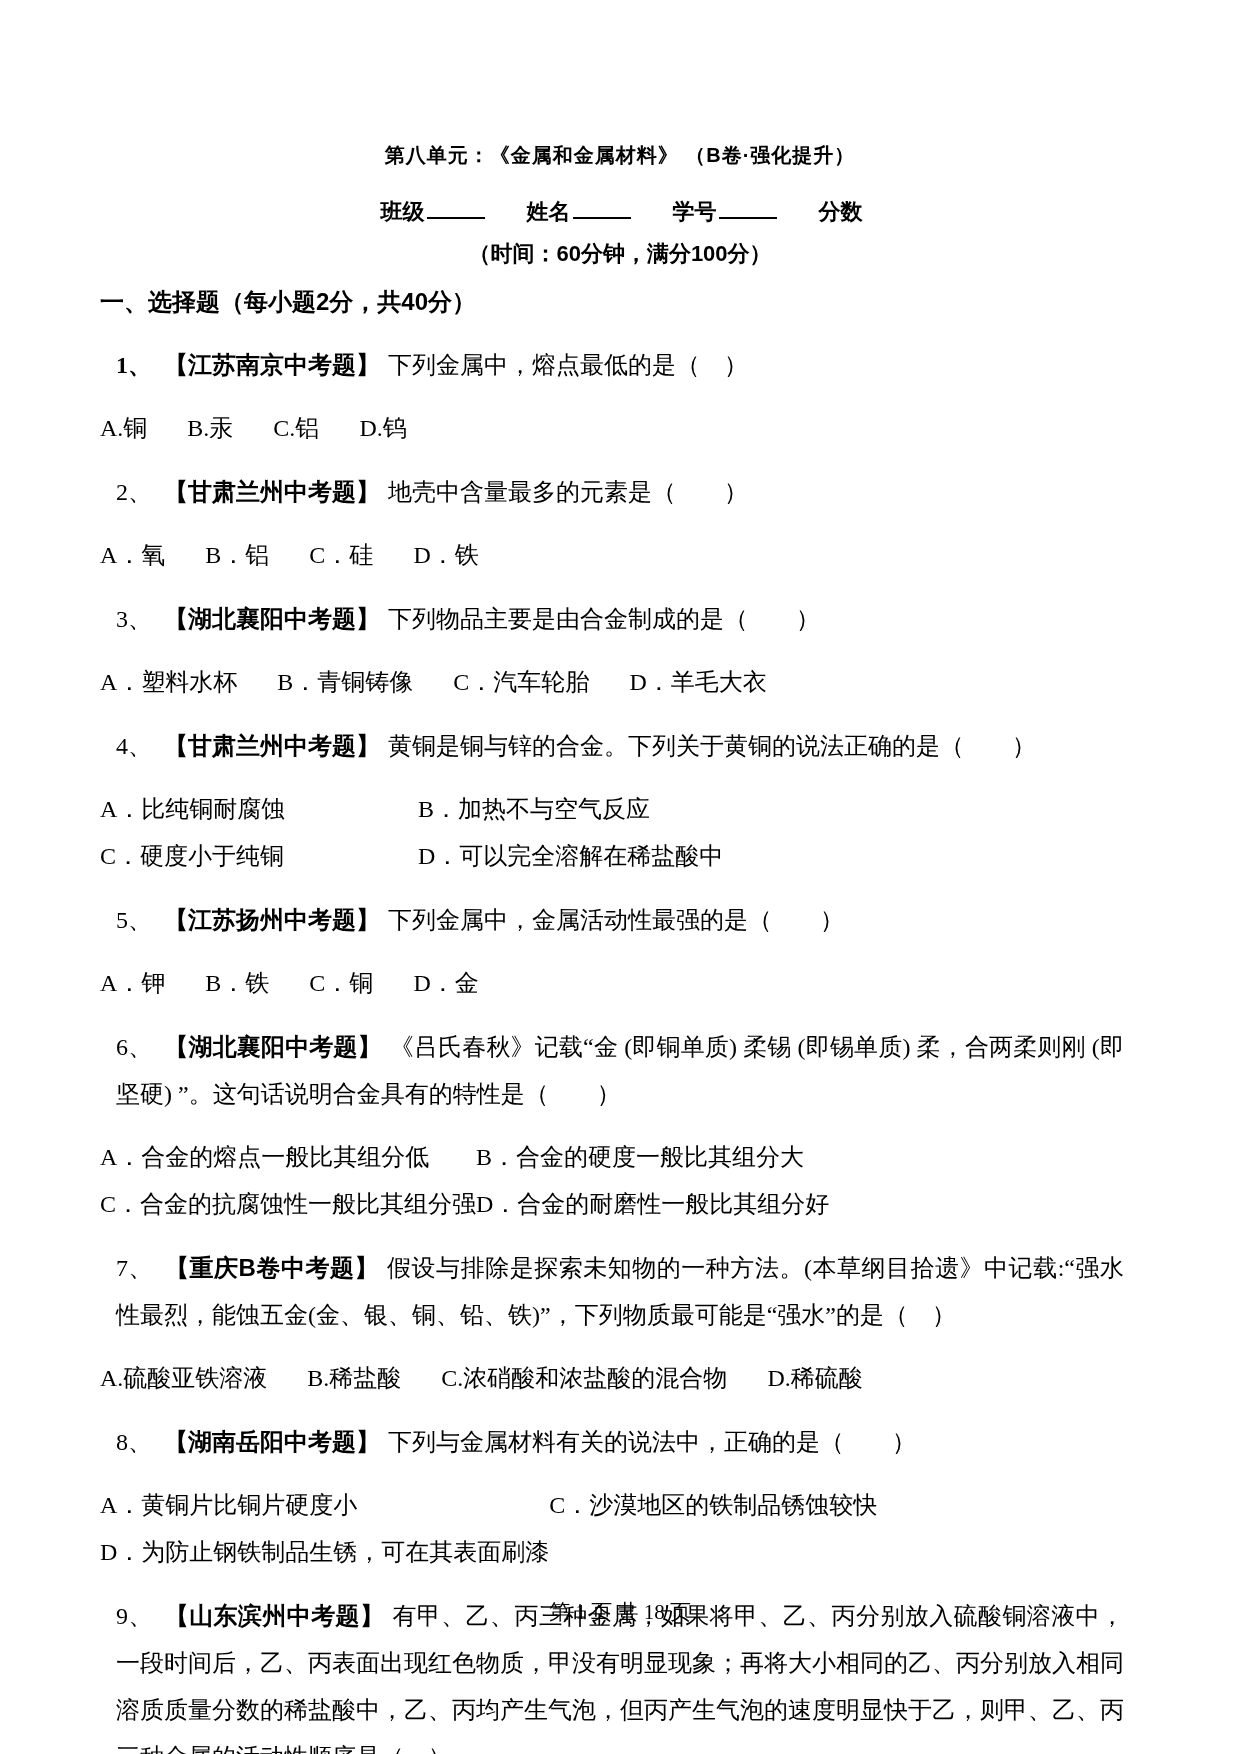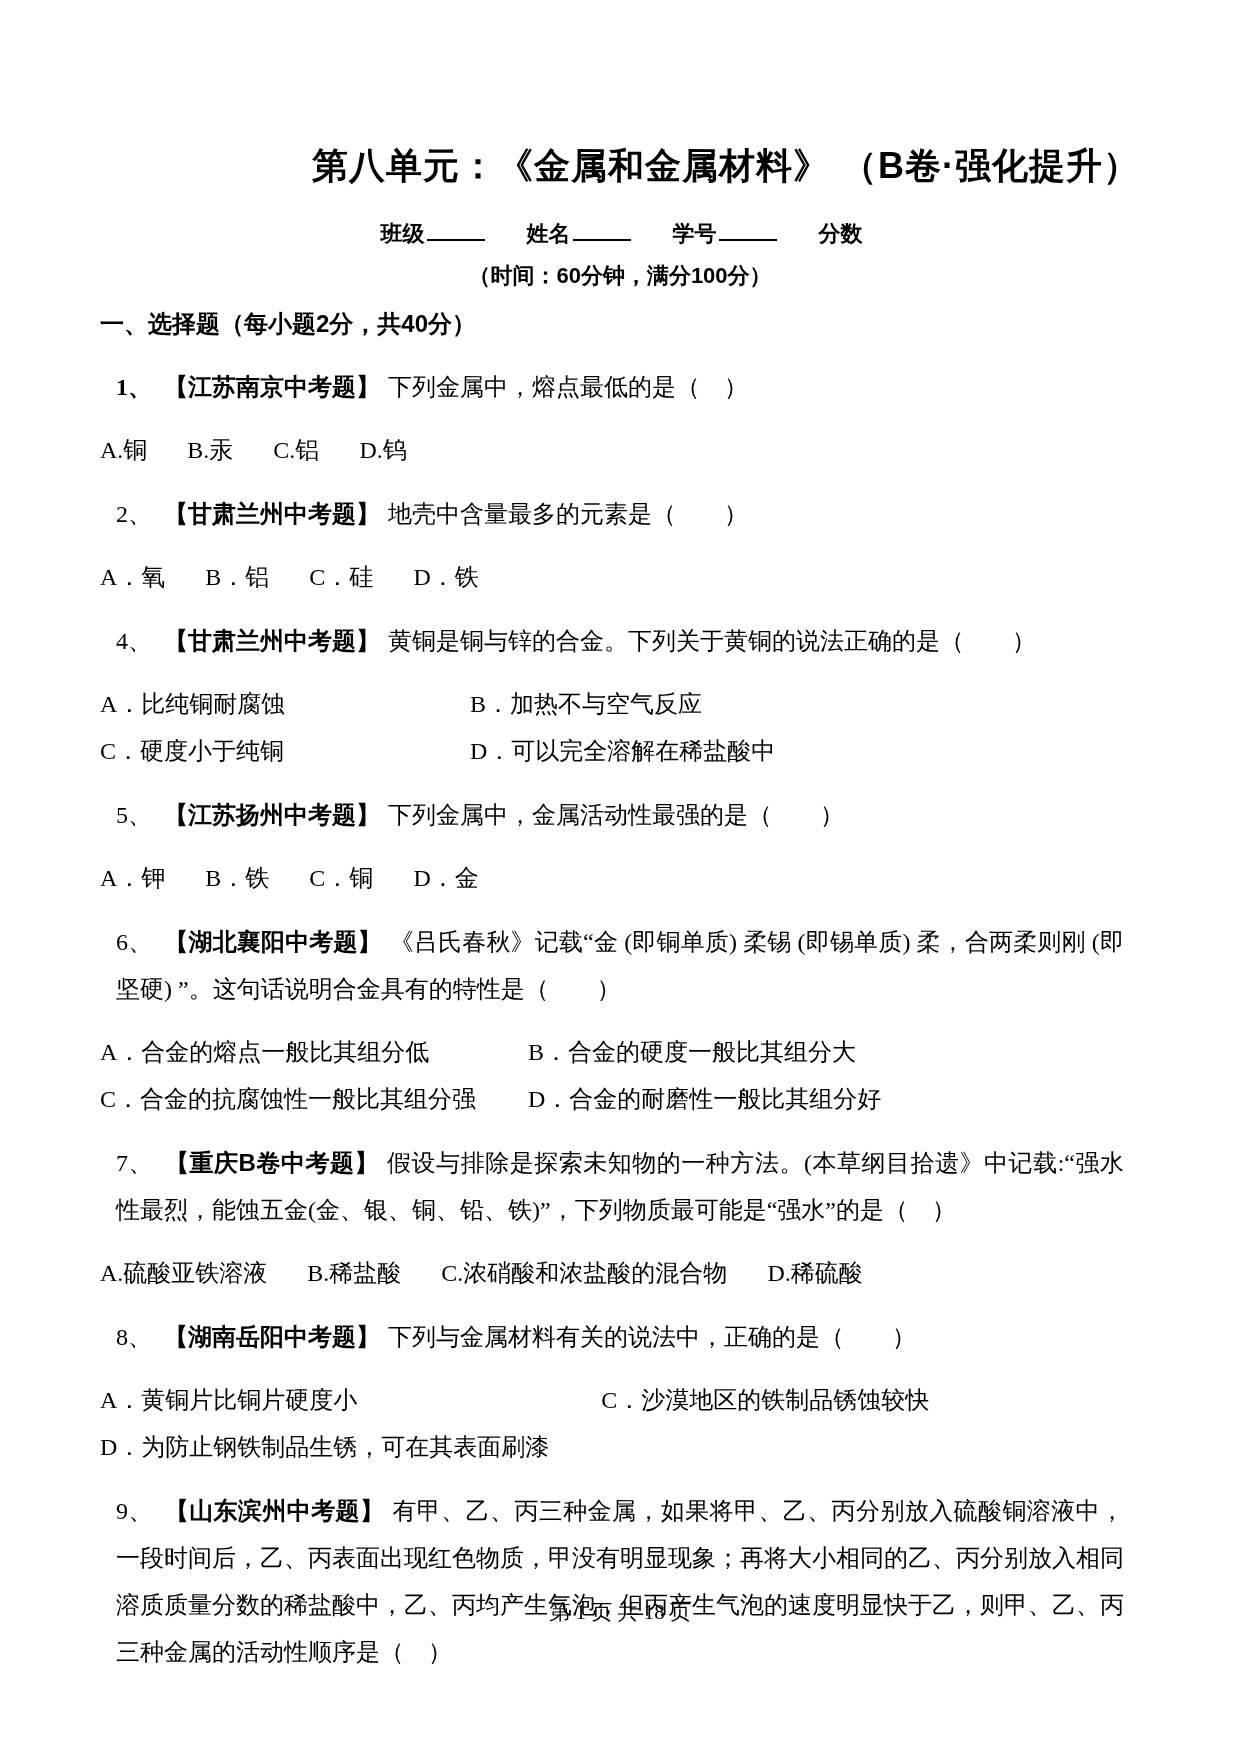--- a/index.html
+++ b/index.html
@@ -3,21 +3,21 @@
 <meta charset="utf-8">
 <style>
   html,body { margin:0; padding:0; background:#ffffff; }
   .page {
     width:1240px; height:1754px; margin:0 auto; background:#ffffff;
     position:relative; box-sizing:border-box; padding:142px 100px 0 100px;
     font-family:"Liberation Serif","DejaVu Serif",serif; color:#000000;
   }
   .title {
     font-family:"Liberation Sans","DejaVu Sans",sans-serif;
-    font-size:36px; font-weight:bold; text-align:right;
+    font-size:20px; font-weight:bold; text-align:center;
     margin:0 0 22px 0; line-height:1.35; letter-spacing:1px;
   }
   .info-line {
     text-align:center; font-size:22px; line-height:42px;
     font-family:"Liberation Sans","DejaVu Sans",sans-serif; font-weight:bold;
   }
   .info-label { margin-left:40px; }
   .info-label.first { margin-left:3px; }
   .blank {
     display:inline-block; width:58px; height:22px;
@@ -40,21 +40,20 @@
   .qsource {
     font-family:"Liberation Sans","DejaVu Sans",sans-serif;
     font-weight:bold; margin-right:8px;
   }
   .options { font-size:24px; line-height:47px; }
   .opts-inline .option { margin-right:40px; }
   .opts-inline .option:last-child { margin-right:0; }
   .opts-two-col {
     display:grid;
     grid-template-columns:minmax(318px,max-content) max-content;
-    column-gap:52px;
   }
   .footer {
     position:absolute; left:0; right:0; top:1598px;
     text-align:center; font-size:21px;
   }
 </style>
 </head>
 <body>
 
 <div class="page">
@@ -66,20 +65,24 @@
   <div class="question">
     <p class="stem"><span class="qnum bold">1、</span><span class="qsource">【江苏南京中考题】</span><span class="qtext">下列金属中，熔点最低的是（　）</span></p>
     <div class="options opts-inline"><span class="option">A.铜</span><span class="option">B.汞</span><span class="option">C.铝</span><span class="option">D.钨</span></div>
   </div>
 
   <div class="question">
     <p class="stem"><span class="qnum">2、</span><span class="qsource">【甘肃兰州中考题】</span><span class="qtext">地壳中含量最多的元素是（　　）</span></p>
     <div class="options opts-inline"><span class="option">A．氧</span><span class="option">B．铝</span><span class="option">C．硅</span><span class="option">D．铁</span></div>
   </div>
 
+  <div class="question">
+    <p class="stem"><span class="qnum">3、</span><span class="qsource">【湖北襄阳中考题】</span><span class="qtext">下列物品主要是由合金制成的是（　　）</span></p>
+    <div class="options opts-inline"><span class="option">A．塑料水杯</span><span class="option">B．青铜铸像</span><span class="option">C．汽车轮胎</span><span class="option">D．羊毛大衣</span></div>
+  </div>
 
   <div class="question">
     <p class="stem"><span class="qnum">4、</span><span class="qsource">【甘肃兰州中考题】</span><span class="qtext">黄铜是铜与锌的合金。下列关于黄铜的说法正确的是（　　）</span></p>
     <div class="options opts-two-col">
           <span class="option">A．比纯铜耐腐蚀</span>
           <span class="option">B．加热不与空气反应</span>
           <span class="option">C．硬度小于纯铜</span>
           <span class="option">D．可以完全溶解在稀盐酸中</span>
         </div>
   </div>

